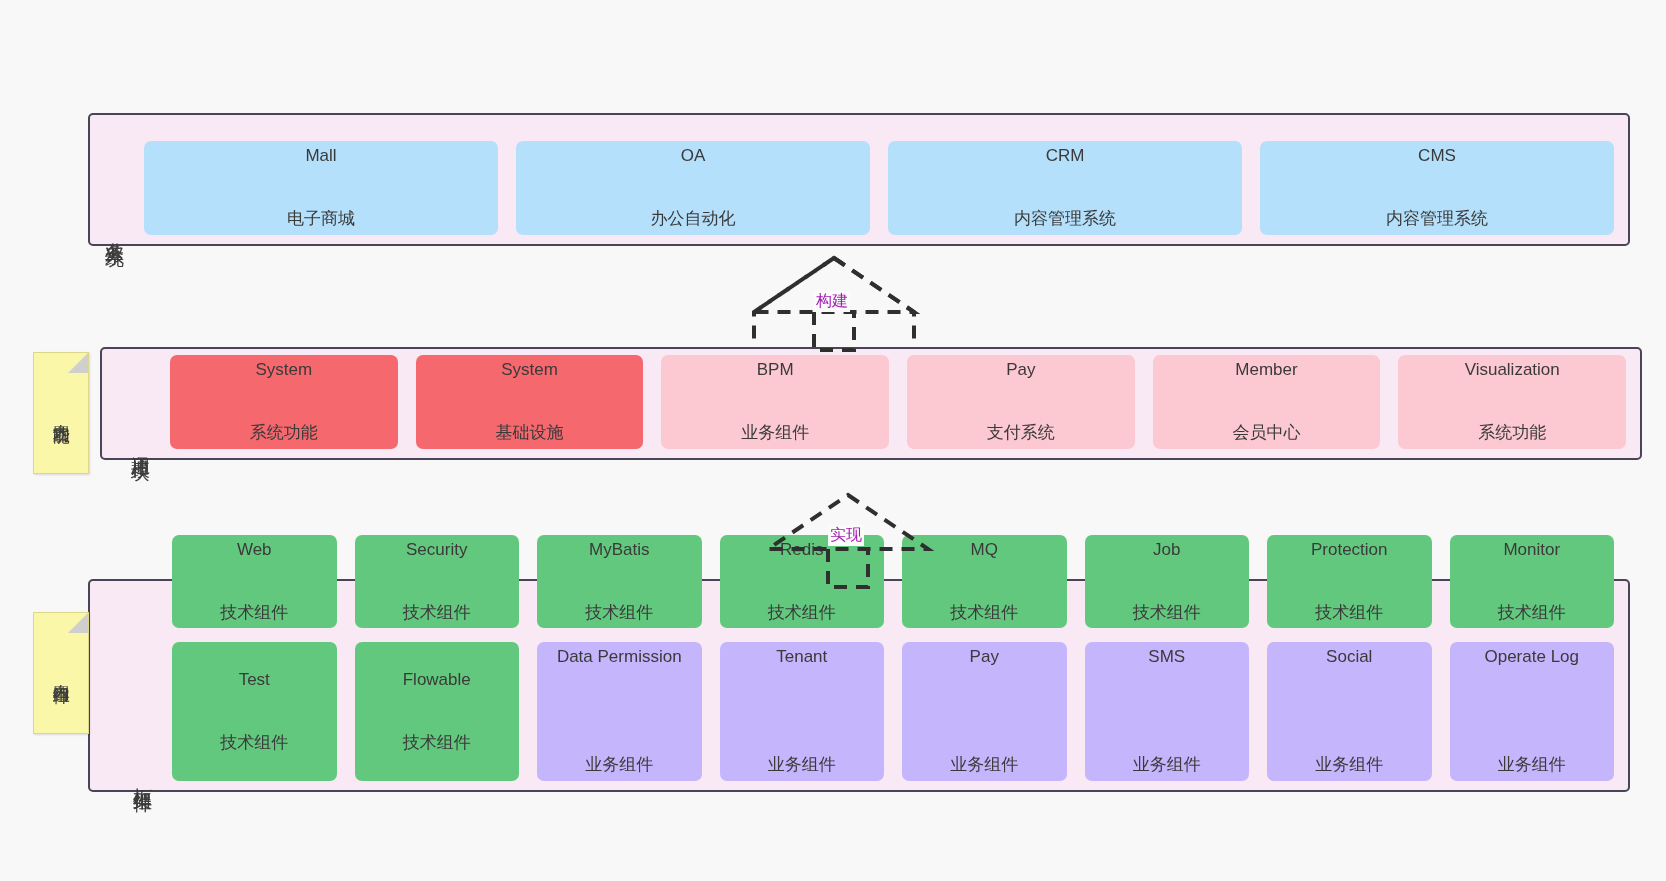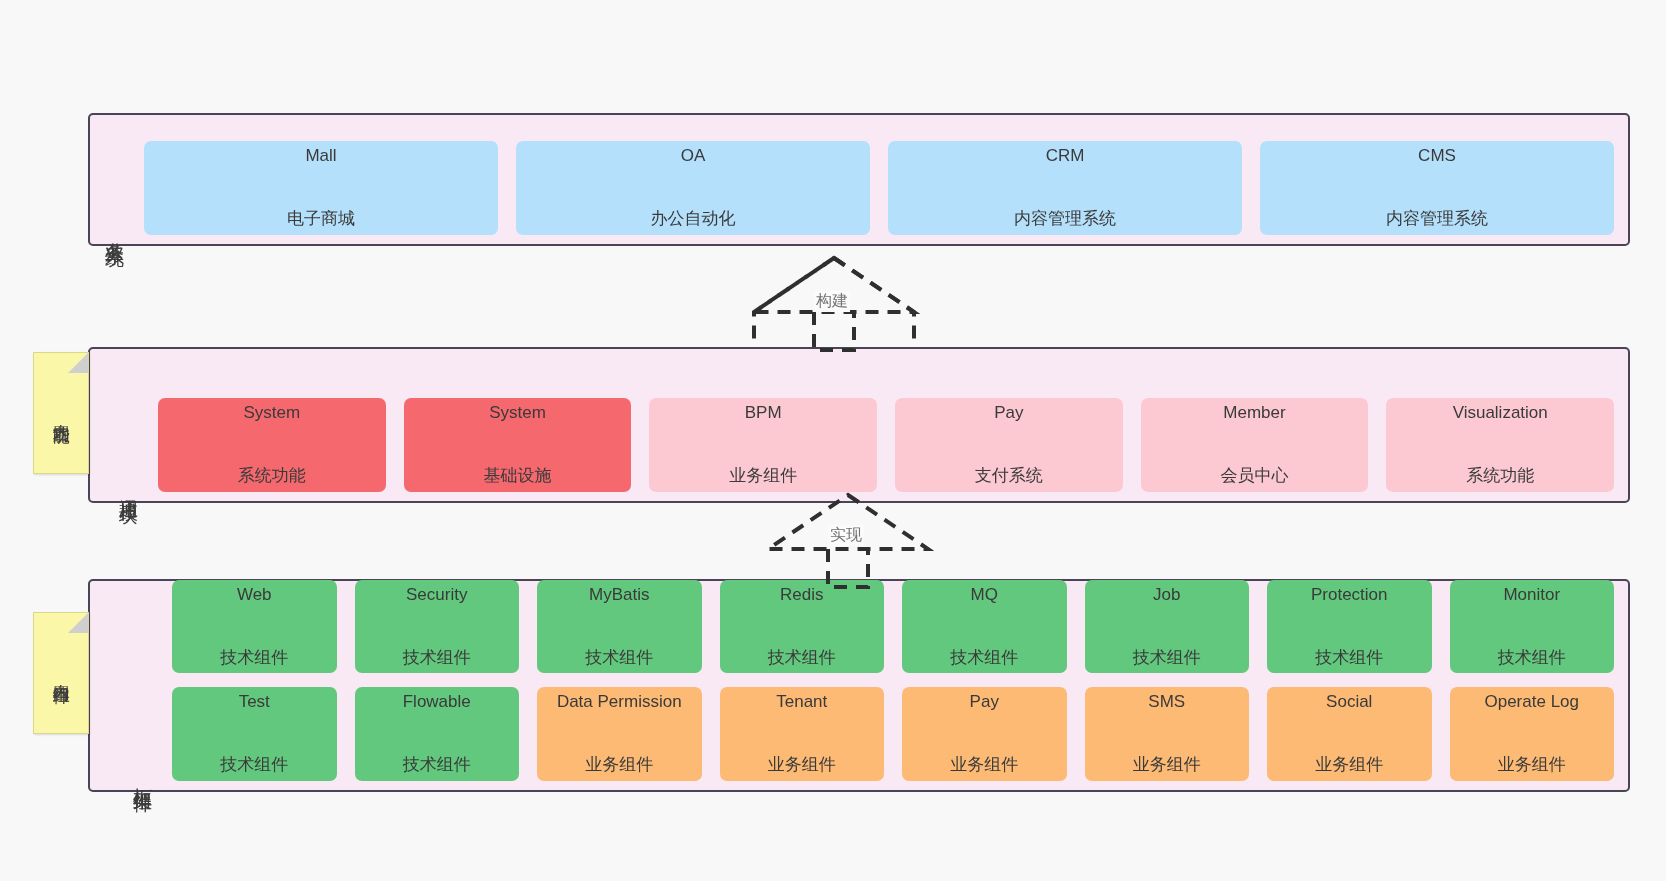--- a/index.html
+++ b/index.html
@@ -78,25 +78,25 @@
     box-sizing: border-box;
   }
   .cell .en { display: block; }
   .cell .cn { display: block; margin-top: 40px; }
 
   
   .c-blue       { background: #b4e0fb; }
   .c-red        { background: #f4686e; }
   .c-pink       { background: #fcc9d2; }
   .c-green      { background: #62c87e; }
-  .c-greenlight { background: #fdba74; }
+  .c-greenlight { background: #c4b5fd; gap: 45px; }
 
   
   #layer-business  { left: 88px;  top: 113px; width: 1542px; height: 133px; }
-  #layer-modules   { left: 88px;  top: 347px; width: 1542px; height: 156px; padding-left: 24px; }
+  #layer-modules   { left: 100px;  top: 347px; width: 1542px; height: 113px; padding-left: 24px; }
   #layer-framework { left: 88px;  top: 579px; width: 1542px; height: 213px; padding-left: 38px; }
 
   
   .sticky {
     position: absolute;
     width: 56px;
     background: #fbf7a8;
     border: 1px solid #dcd78a;
     display: flex;
     align-items: center;
@@ -123,21 +123,21 @@
   #sticky-builtin-components { left: 33px; top: 612px; height: 122px; }
 
   
   .arrow {
     position: absolute;
     z-index: 2;
   }
   .arrow-label {
     position: absolute;
     font-size: 16px;
-    color: #737373;
+    color: #a21caf;
     background: #fbfbfb;
     padding: 0 2px;
     white-space: nowrap;
     z-index: 4;
   }
   #arrow-build { left: 748px; top: 252px; width: 172px; height: 100px; }
   #arrow-build-label { left: 814px; top: 291px; }
   #arrow-impl  { left: 762px; top: 489px; width: 172px; height: 100px; }
   #arrow-impl-label { left: 828px; top: 525px; }
 </style>

